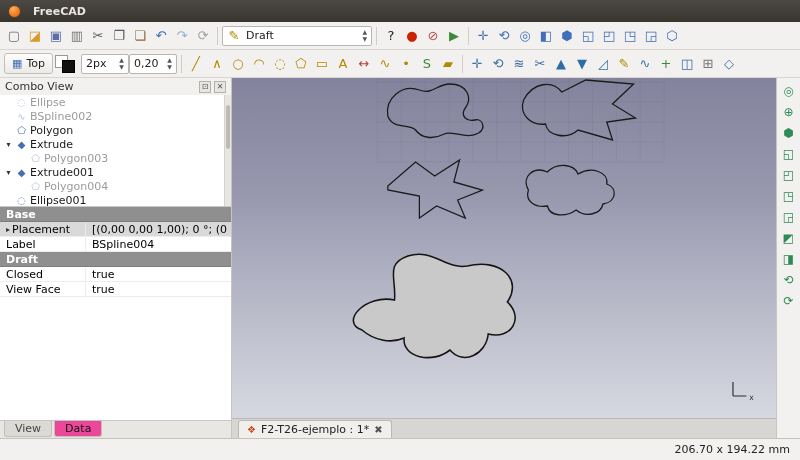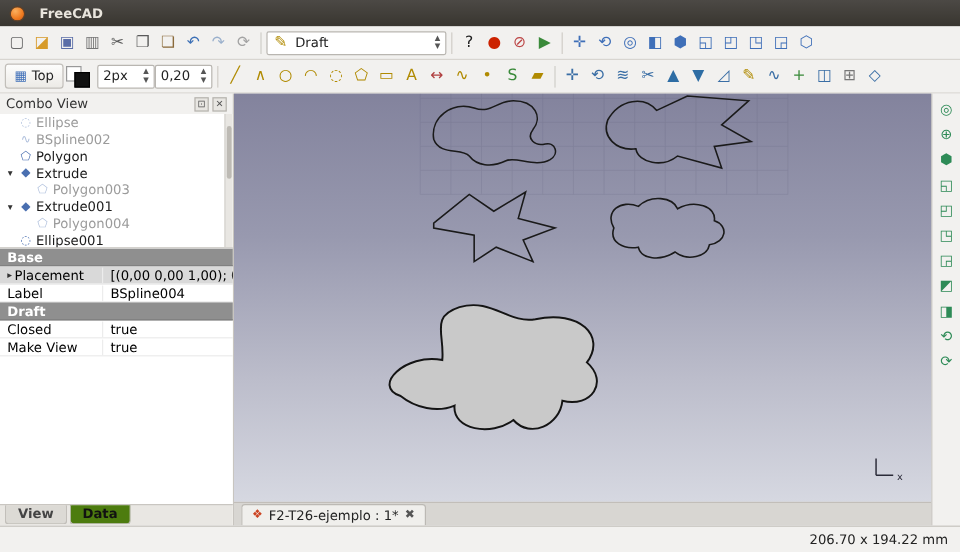--- a/index.html
+++ b/index.html
@@ -26,21 +26,21 @@
   .plane-glyph { color:#3f6fb8; font-size:11px; }
 
   .swatch-wrap { position:relative; width:24px; height:20px; margin:0 2px; }
   .swatch-white { position:absolute; left:0; top:1px; width:13px; height:13px; background:#fff; border:1px solid #999; }
   .swatch-black { position:absolute; left:7px; top:6px; width:13px; height:13px; background:#111; border:1px solid #000; }
 
   
   .main { flex:1; display:flex; min-height:0; }
 
   
-  .combo-view { width:195px; flex:none; background:#f2f1ef; border-right:1px solid #c8c5c0; display:flex; flex-direction:column; font-size:11px; min-height:0; }
+  .combo-view { width:232px; flex:none; background:#f2f1ef; border-right:1px solid #c8c5c0; display:flex; flex-direction:column; font-size:11px; min-height:0; }
   .panel-title { height:17px; flex:none; display:flex; align-items:center; padding:0 5px; color:#333; }
   .panel-btns { margin-left:auto; display:flex; gap:3px; }
   .panel-btn { width:12px; height:12px; border:1px solid #b5b2ad; background:#e8e6e2; display:flex; align-items:center; justify-content:center; font-size:8px; color:#555; line-height:1; }
   .tab-row { display:flex; padding:2px 4px 0; gap:2px; border-bottom:1px solid #c9c6c1; background:#e9e7e3; flex:none; }
   .tab { padding:2px 10px; border:1px solid #c2bfba; border-bottom:none; border-radius:3px 3px 0 0; background:#dcdad5; color:#444; }
   .tab.active { background:#f2f1ef; color:#111; }
   .tree-header { flex:none; background:linear-gradient(#fbfbfa,#e8e6e2); border-bottom:1px solid #ccc9c4; padding:2px 6px; color:#222; }
   .tree { height:112px; flex:none; background:#fff; overflow:hidden; border-bottom:1px solid #c9c6c1; position:relative; }
   .tree-row { display:flex; align-items:center; height:14px; gap:3px; }
   .tw { width:9px; flex:none; font-size:8px; color:#333; text-align:center; }
@@ -56,23 +56,23 @@
   .prop-header span { padding:1px 6px; }
   .ph-prop { width:86px; flex:none; border-right:1px solid #ccc9c4; }
   .prop-group { height:15px; flex:none; background:#8f8f8f; color:#fff; font-weight:bold; display:flex; align-items:center; padding:0 6px; border-bottom:1px solid #7e7e7e; }
   .prop-row { display:flex; height:15px; flex:none; align-items:center; border-bottom:1px solid #ececec; }
   .prop-row.hl { background:#d9d9d9; }
   .cell { padding:0 6px; overflow:hidden; white-space:nowrap; }
   .c-prop { width:86px; flex:none; border-right:1px solid #ececec; display:flex; align-items:center; gap:2px; }
   .c-val { flex:1; }
   .exp { font-size:8px; color:#333; }
 
-  .bottom-tabs { margin-top:auto; display:flex; padding:0 4px; gap:2px; border-top:1px solid #c9c6c1; background:#e9e7e3; height:18px; flex:none; align-items:flex-start;font-weight:bold; }
+  .bottom-tabs { margin-top:auto; display:flex; padding:0 4px; gap:2px; border-top:1px solid #c9c6c1; background:#e9e7e3; height:18px; flex:none; align-items:flex-start; }
   .btab { padding:1px 10px; border:1px solid #c2bfba; border-top:none; border-radius:0 0 3px 3px; background:#dcdad5; color:#444; }
-  .btab.active { background:#4d7c0f; color:#111; }
+  .btab.active { background:#ec4899; color:#111; }
 
   
   .viewport { flex:1; display:flex; flex-direction:column; min-width:0; }
   .view3d { flex:1; position:relative; background:linear-gradient(180deg,#83839d 0%,#9899af 35%,#bcbdcb 70%,#d6d8e1 100%); min-height:0; }
   .view3d svg { position:absolute; inset:0; width:100%; height:100%; }
   .doc-strip { height:20px; flex:none; background:#d8d6d2; border-top:1px solid #bcb9b4; display:flex; align-items:flex-end; padding:0 6px; }
   .doc-tab { display:flex; align-items:center; gap:5px; background:#f0efec; border:1px solid #bcb9b4; border-bottom:none; border-radius:3px 3px 0 0; padding:1px 8px; font-size:11px; color:#222; height:18px; }
   .doc-icon { color:#cc4422; font-size:10px; }
   .doc-close { color:#555; font-size:10px; font-weight:bold; }
 
@@ -267,21 +267,21 @@
             </div>
             <div class="prop-group">Draft</div>
             <div class="prop-row">
               <span class="cell c-prop">
                 <span>Closed</span>
               </span>
               <span class="cell c-val">true</span>
             </div>
             <div class="prop-row">
               <span class="cell c-prop">
-                <span>Make View</span>
+                <span>View Face</span>
               </span>
               <span class="cell c-val">true</span>
             </div>
           </div>
         <div class="bottom-tabs">
           <div class="btab">View</div>
           <div class="btab active">Data</div>
         </div>
       </div>
     </div>

